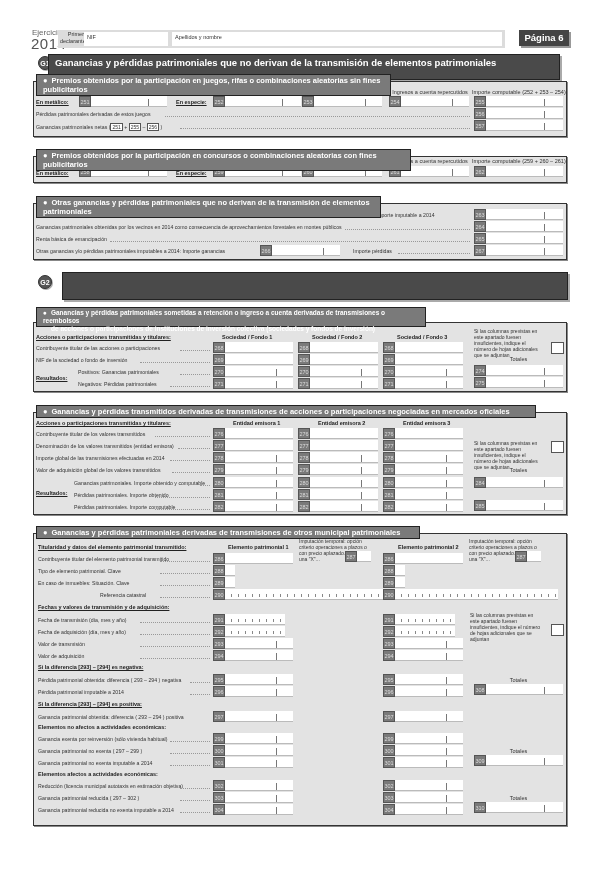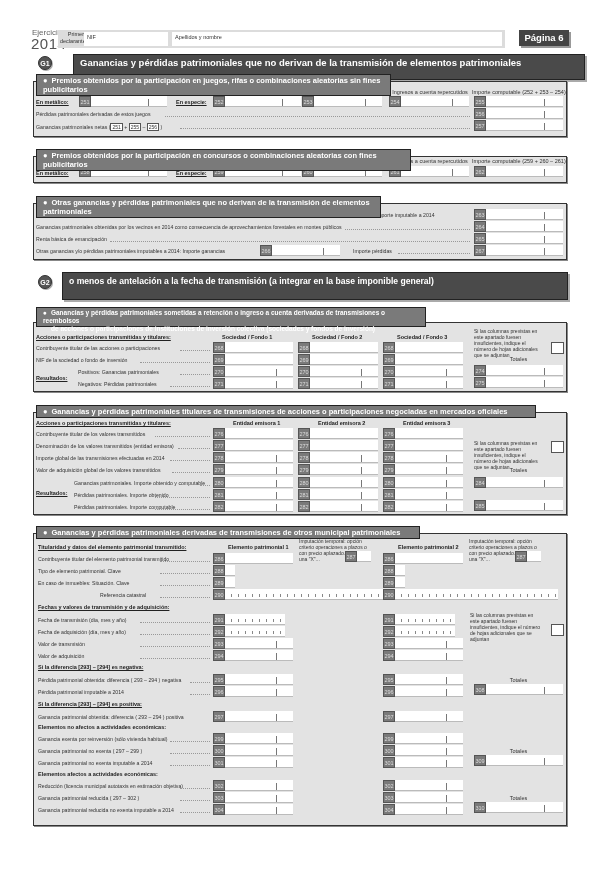--- a/index.html
+++ b/index.html
@@ -46,21 +46,21 @@
 
 <div class="abs hdr-ejercicio">Ejercicio</div>
 <div class="abs hdr-year">2014</div>
 <div class="abs hdr-strip"></div>
 <div class="abs hdr-primer">Primer declarante</div>
 <div class="abs hdr-nif-box">NIF</div>
 <div class="abs hdr-name-box">Apellidos y nombre</div>
 <div class="abs hdr-page">Página 6</div>
 
 <div class="abs badge" style="left:38px;top:56px;">G1</div>
-<div class="abs banner" style="left:73px;top:54px;width:512px;height:26px;line-height:11px;">Ganancias y pérdidas patrimoniales que no derivan de la transmisión de elementos patrimoniales</div>
+<div class="abs banner" style="left:48px;top:54px;width:512px;height:26px;line-height:11px;">Ganancias y pérdidas patrimoniales que no derivan de la transmisión de elementos patrimoniales</div>
 
 <div class="abs panel" style="left:33px;top:81px;width:534px;height:56px;"></div>
 <div class="abs sub-banner" style="left:36px;top:74px;width:355px;"><span class="dot">●</span><span>Premios obtenidos por la participación en juegos, rifas o combinaciones aleatorias sin fines publicitarios</span></div>
 
 <div class="abs col-h" style="left:90px;top:89px;width:60px;">Importe</div>
 <div class="abs col-h" style="left:205px;top:89px;width:60px;">Valoración</div>
 <div class="abs col-h" style="left:305px;top:89px;width:60px;">Ingresos a cuenta</div>
 <div class="abs col-h" style="left:390px;top:89px;width:80px;">Ingresos a cuenta repercutidos</div>
 <div class="abs col-h" style="left:472px;top:89px;width:90px;">Importe computable (252 + 253 – 254)</div>
 
@@ -160,21 +160,20 @@
   </div>
 <div class="abs lbl" style="left:353px;top:248px;">Importe pérdidas</div>
 <div class="abs dotted" style="left:398px;top:253px;width:72px;"></div>
 <div class="abs field" style="left:474px;top:245px;width:89px;">
     <div class="code">267</div>
     <div class="val dec"></div>
   </div>
 
 <div class="abs badge" style="left:38px;top:275px;">G2</div>
 <div class="abs banner" style="left:62px;top:272px;width:506px;height:28px;font-size:8.6px;line-height:12px;">
-    <div>o menos de antelación a la fecha de transmisión (a integrar en la base imponible general)</div>
   </div>
 
 <div class="abs panel" style="left:33px;top:322px;width:534px;height:70px;"></div>
 <div class="abs sub-banner" style="left:36px;top:307px;width:390px;height:20px;font-size:6.5px;line-height:8px;">
     <div><span class="dot">●</span><span>Ganancias y pérdidas patrimoniales sometidas a retención o ingreso a cuenta derivadas de transmisiones o reembolsos</span></div>
     <div style="padding-left:8px">de acciones o participaciones de instituciones de inversión colectiva (sociedades y fondos de inversión)</div>
   </div>
 
 <div class="abs lbl-b" style="left:36px;top:334px;">Acciones o participaciones transmitidas y titulares:</div>
 <div class="abs lbl-h" style="left:222px;top:334px;">Sociedad / Fondo 1</div>
@@ -248,21 +247,21 @@
 <div class="abs field" style="left:474px;top:365px;width:89px;">
     <div class="code">274</div>
     <div class="val dec"></div>
   </div>
 <div class="abs field" style="left:474px;top:377px;width:89px;">
     <div class="code">275</div>
     <div class="val dec"></div>
   </div>
 
 <div class="abs panel" style="left:33px;top:412px;width:534px;height:103px;"></div>
-<div class="abs sub-banner" style="left:36px;top:405px;width:500px;"><span class="dot">●</span><span>Ganancias y pérdidas patrimoniales titulares de transmisiones de acciones o participaciones negociadas en mercados oficiales</span></div>
+<div class="abs sub-banner" style="left:36px;top:405px;width:500px;"><span class="dot">●</span><span>Ganancias y pérdidas transmitidos derivadas de transmisiones de acciones o participaciones negociadas en mercados oficiales</span></div>
 
 <div class="abs lbl-b" style="left:36px;top:420px;">Acciones o participaciones transmitidas y titulares:</div>
 <div class="abs lbl-h" style="left:233px;top:420px;">Entidad emisora 1</div>
 <div class="abs lbl-h" style="left:318px;top:420px;">Entidad emisora 2</div>
 <div class="abs lbl-h" style="left:403px;top:420px;">Entidad emisora 3</div>
 
 <div id="mercados-labels">
     <div class="abs lbl" style="left: 36px; top: 431px;">Contribuyente titular de los valores transmitidos</div>
     <div class="abs dotted" style="left: 155px; top: 436px; width: 55px;"></div>
     <div class="abs lbl" style="left: 36px; top: 443px;">Denominación de los valores transmitidos (entidad emisora)</div>

